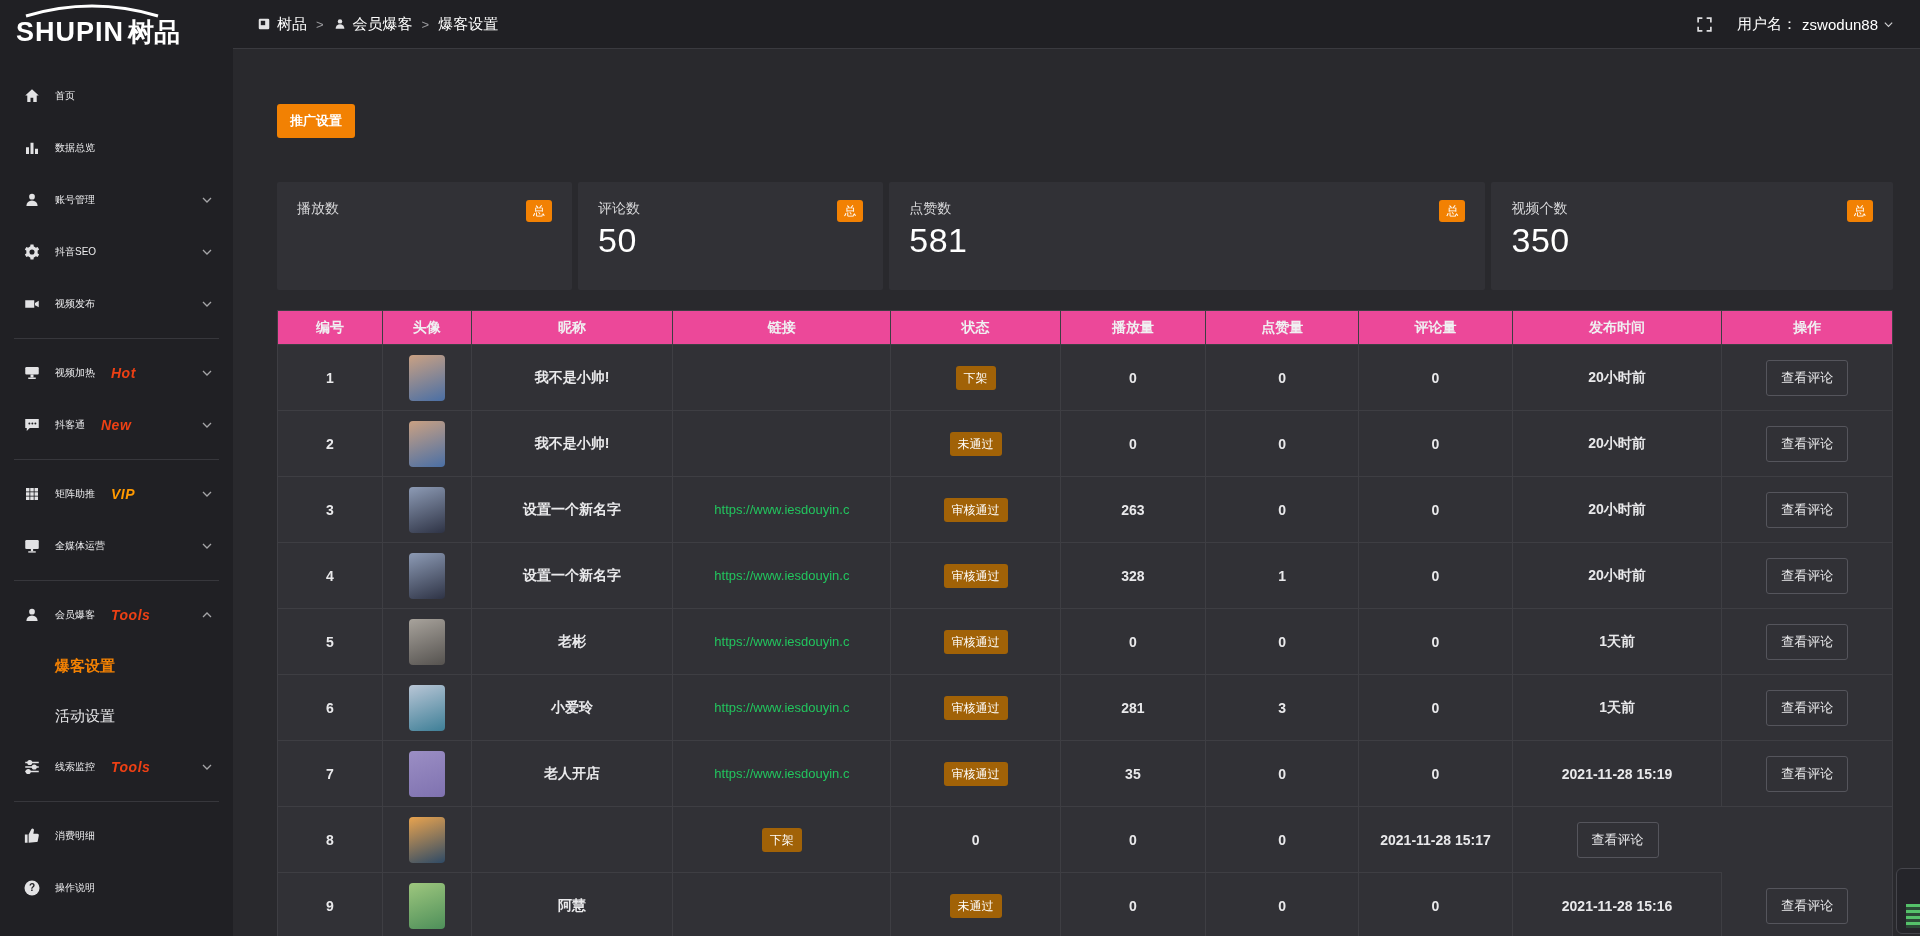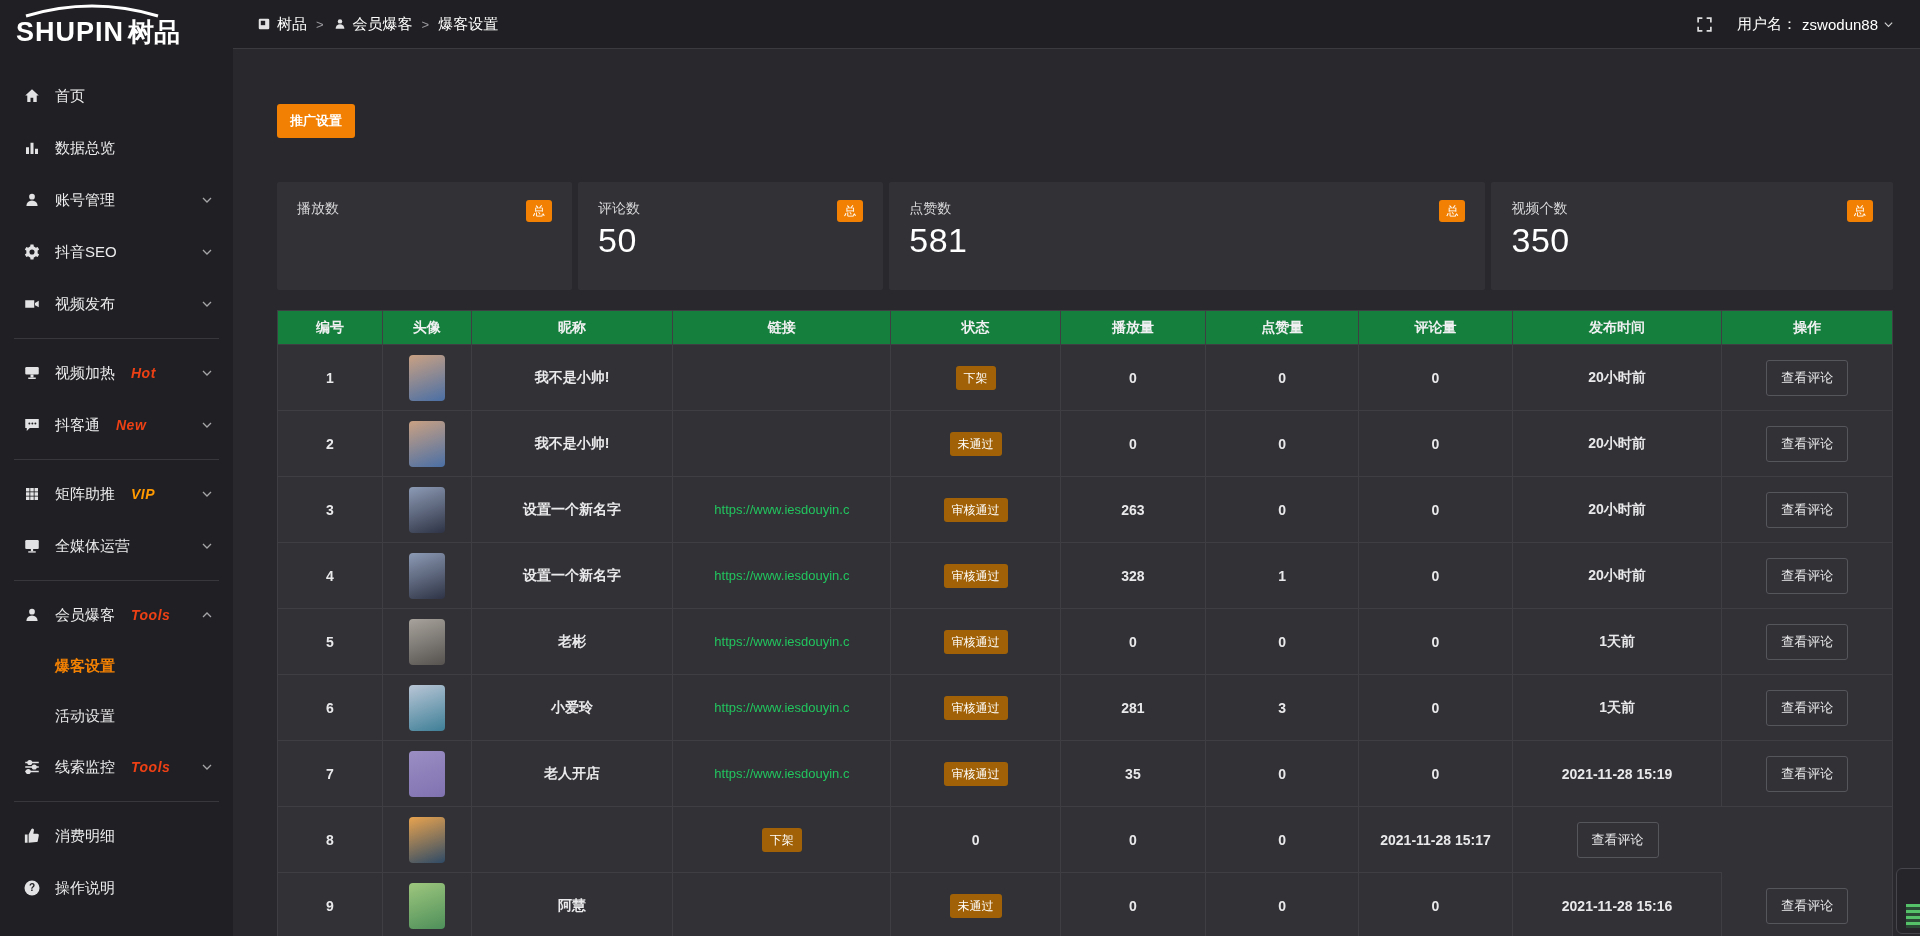--- a/index.html
+++ b/index.html
@@ -14,21 +14,21 @@
   
   .sidebar { width:233px; flex:none; background:#202024; overflow:hidden; }
   .logo { height:58px; display:flex; align-items:flex-end; padding:10px 0 8px 16px; cursor:pointer; }
   .logo-wrap { position:relative; display:flex; align-items:baseline;margin-top:16px; }
   .logo-arc { position:absolute; top:-11px; left:6px; }
   .logo-en { color:#fff; font-weight:bold; font-size:27px; letter-spacing:1px; }
   .logo-cn { color:#fff; font-weight:bold; font-size:26px; margin-left:4px; }
   .side-nav { padding-top:12px; }
   .side-item { height:52px; display:flex; align-items:center; padding:0 20px 0 22px; cursor:pointer; }
   .s-icon { width:20px; height:20px; margin-right:13px; display:flex; align-items:center; justify-content:center; flex:none; }
-  .s-label { font-size:15px; color:#ececee; white-space:nowrap; }
+  .s-label { font-size:10px; color:#ececee; white-space:nowrap; }
   .s-tag { font-style:italic; font-weight:bold; font-size:14px; margin-left:16px; letter-spacing:.5px;text-align:right; }
   .s-chevron { margin-left:auto; display:flex; opacity:.85; }
   .side-divider { height:1px; background:#37373c; margin:8px 14px; }
   .side-sub-item { height:50px; display:flex; align-items:center; padding-left:55px; font-size:15px; color:#e6e6e8; cursor:pointer; }
   .side-sub-item.active { color:#f28103; font-weight:bold; }
 
   
   .main { flex:1; min-width:0; display:flex; flex-direction:column; }
   .topbar { height:49px; flex:none; background:#202024; border-bottom:1px solid #3a3a3f;
             display:flex; align-items:center; justify-content:space-between; padding:0 26px 0 24px; }
@@ -52,21 +52,21 @@
   .stat-badge { position:absolute; top:18px; right:20px; background:#f28103; color:#fff;
                 font-size:12px; line-height:1; padding:5px 7px; border-radius:3px; }
 
   
   .tbl { margin-top:20px; border:1px solid #3e3e43; border-bottom:none; background:#313136; }
   .t-row { display:grid; grid-template-columns:6.5% 5.5% 12.5% 13.5% 10.5% 9% 9.5% 9.5% 13% 10.5%; }
   .t-cell { border-bottom:1px solid #3e3e43; border-right:1px solid #3e3e43; min-width:0;
             display:flex; align-items:center; justify-content:center;
             font-size:14px; font-weight:bold; color:#e9e9eb; overflow:hidden; }
   .t-cell:last-child { border-right:none; }
-  .t-head .t-cell { height:34px; background:#15803d; color:#f0f0f2; }
+  .t-head .t-cell { height:34px; background:#ec4899; color:#f0f0f2; }
   .t-body .t-cell { height:66px; }
   .avatar { width:36px; height:46px; border-radius:4px; flex:none; }
   .badge { background:#a16207; color:#fff; font-size:12px; font-weight:normal; line-height:1;
            padding:6px 8px; border-radius:3px; white-space:nowrap; }
   .lnk { color:#22c55e; font-size:13px; font-weight:normal; text-decoration:none; cursor:pointer;
          white-space:nowrap; overflow:hidden; max-width:94%; }
   .ghost-btn { background:transparent; border:1px solid #55555c; color:#e8e8ea; font-size:13px;
                padding:8px 14px; border-radius:3px; cursor:pointer; white-space:nowrap; }
 
   

